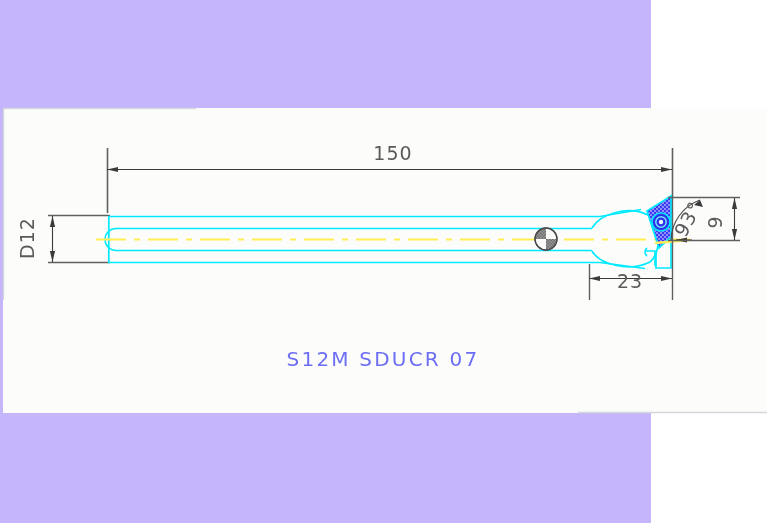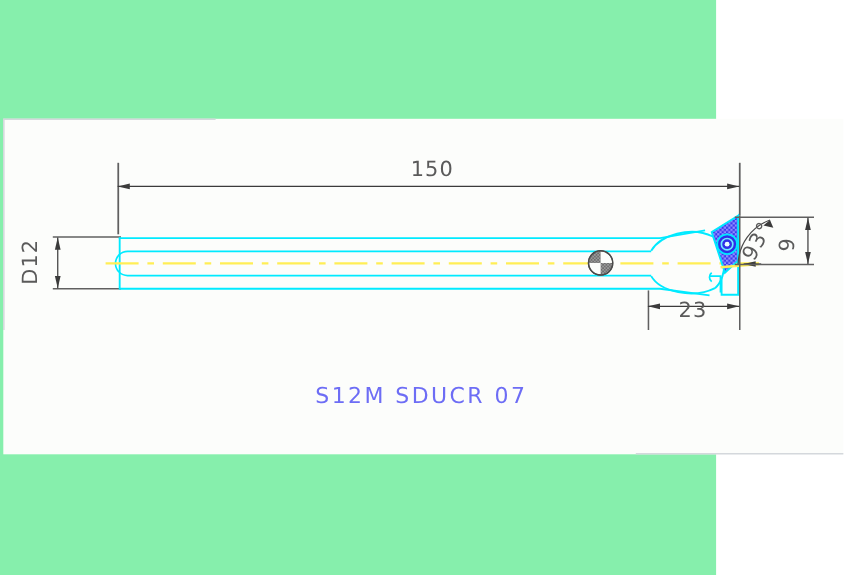--- a/index.html
+++ b/index.html
@@ -10,21 +10,21 @@
   body {
     width: 767px;
     height: 523px;
     overflow: hidden;
     font-family: "DejaVu Sans", sans-serif;
   }
   #canvas-root {
     position: relative;
     width: 651px;
     height: 523px;
-    background: #86efac;
+    background: #c4b5fd;
   }
   #drawing-svg {
     position: absolute;
     left: 0;
     top: 0;
   }
   .dim-text {
     font-family: "DejaVu Sans", sans-serif;
     font-size: 19px;
     fill: #5a5a5a;

